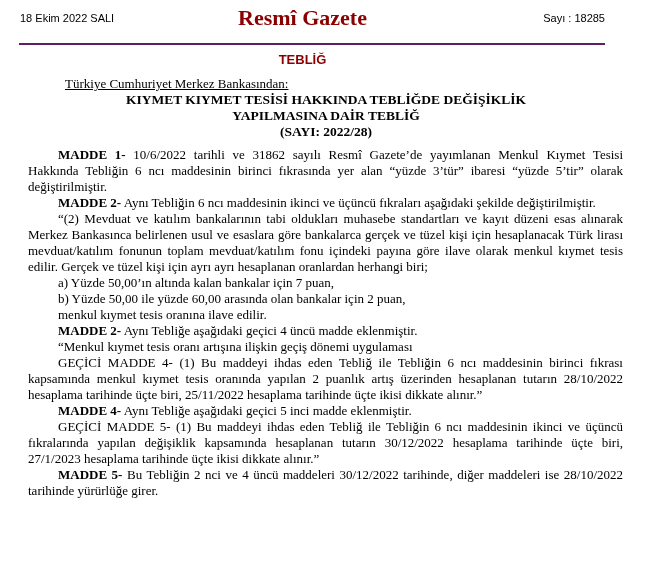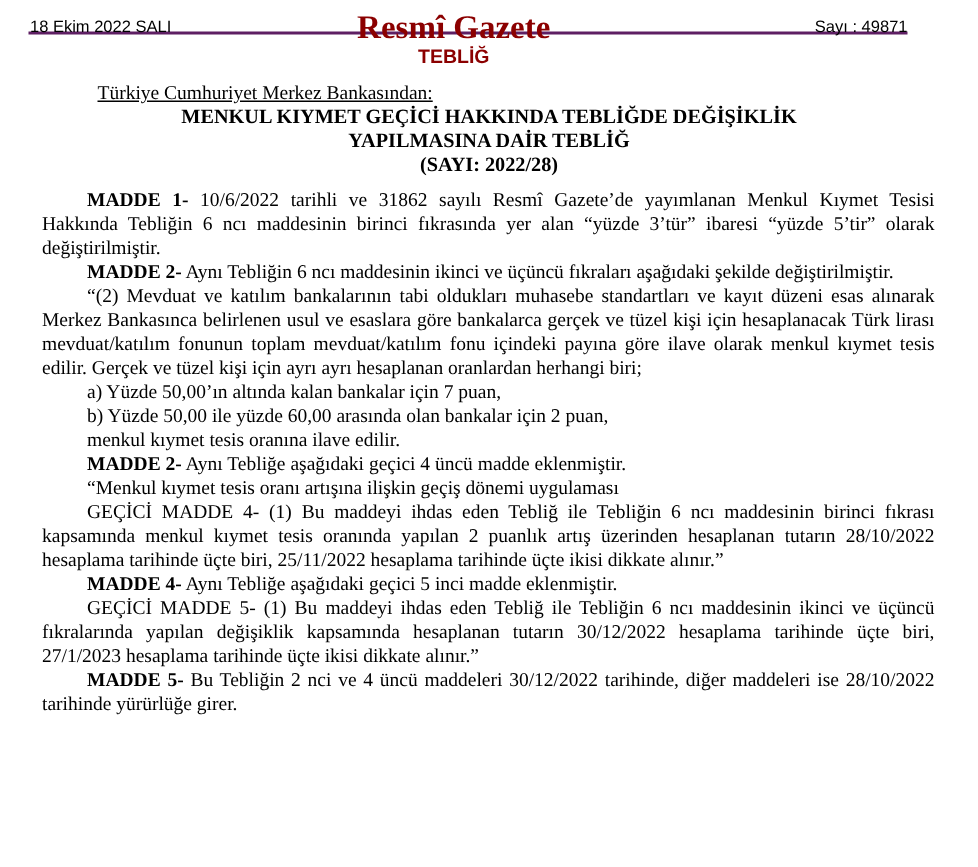--- a/index.html
+++ b/index.html
@@ -6,21 +6,21 @@
   body {
     width: 652px; height: 578px;
     background: #ffffff;
     font-family: "Liberation Serif", serif;
     color: #000000;
     overflow: hidden;
   }
   .page { position: relative; width: 652px; height: 578px; background: #fff; }
 
   
-  .masthead { position: relative; height: 21px; }
+  .masthead { position: relative; height: 43px; }
   .m-date {
     position: absolute; left: 20px; top: 12px;
     font-family: "Liberation Sans", sans-serif;
     font-size: 11px; color: #000;
     white-space: nowrap;
   }
   .m-title {
     position: absolute; left: 0; right: 47px; top: 5px;
     text-align: center;
     font-family: "Liberation Serif", serif;
@@ -67,28 +67,28 @@
   .para { margin: 0; text-indent: 30px; }
   .para b { font-weight: 700; }
 </style>
 </head>
 <body>
 
 <div class="page">
   <div class="masthead">
     <span class="m-date">18 Ekim 2022 SALI</span>
     <span class="m-title">Resmî Gazete</span>
-    <span class="m-issue">Sayı : 49871</span>
+    <span class="m-issue">Sayı : 18285</span>
   </div>
   <div class="rule"></div>
 
   <div class="section-heading">TEBLİĞ</div>
 
   <div class="authority">Türkiye Cumhuriyet Merkez Bankasından:</div>
-  <div class="doc-title first">MENKUL KIYMET GEÇİCİ HAKKINDA TEBLİĞDE DEĞİŞİKLİK</div>
+  <div class="doc-title first">KIYMET KIYMET TESİSİ HAKKINDA TEBLİĞDE DEĞİŞİKLİK</div>
   <div class="doc-title">YAPILMASINA DAİR TEBLİĞ</div>
   <div class="doc-title">(SAYI: 2022/28)</div>
 
   <div class="document-body">
       <p class="para"><b>MADDE 1-</b> 10/6/2022 tarihli ve 31862 sayılı Resmî Gazete’de yayımlanan Menkul Kıymet Tesisi Hakkında Tebliğin 6 ncı maddesinin birinci fıkrasında yer alan “yüzde 3’tür” ibaresi “yüzde 5’tir” olarak değiştirilmiştir.</p>
       <p class="para"><b>MADDE 2-</b> Aynı Tebliğin 6 ncı maddesinin ikinci ve üçüncü fıkraları aşağıdaki şekilde değiştirilmiştir.</p>
       <p class="para">“(2) Mevduat ve katılım bankalarının tabi oldukları muhasebe standartları ve kayıt düzeni esas alınarak Merkez Bankasınca belirlenen usul ve esaslara göre bankalarca gerçek ve tüzel kişi için hesaplanacak Türk lirası mevduat/katılım fonunun toplam mevduat/katılım fonu içindeki payına göre ilave olarak menkul kıymet tesis edilir. Gerçek ve tüzel kişi için ayrı ayrı hesaplanan oranlardan herhangi biri;</p>
       <p class="para">a) Yüzde 50,00’ın altında kalan bankalar için 7 puan,</p>
       <p class="para">b) Yüzde 50,00 ile yüzde 60,00 arasında olan bankalar için 2 puan,</p>
       <p class="para">menkul kıymet tesis oranına ilave edilir.</p>

